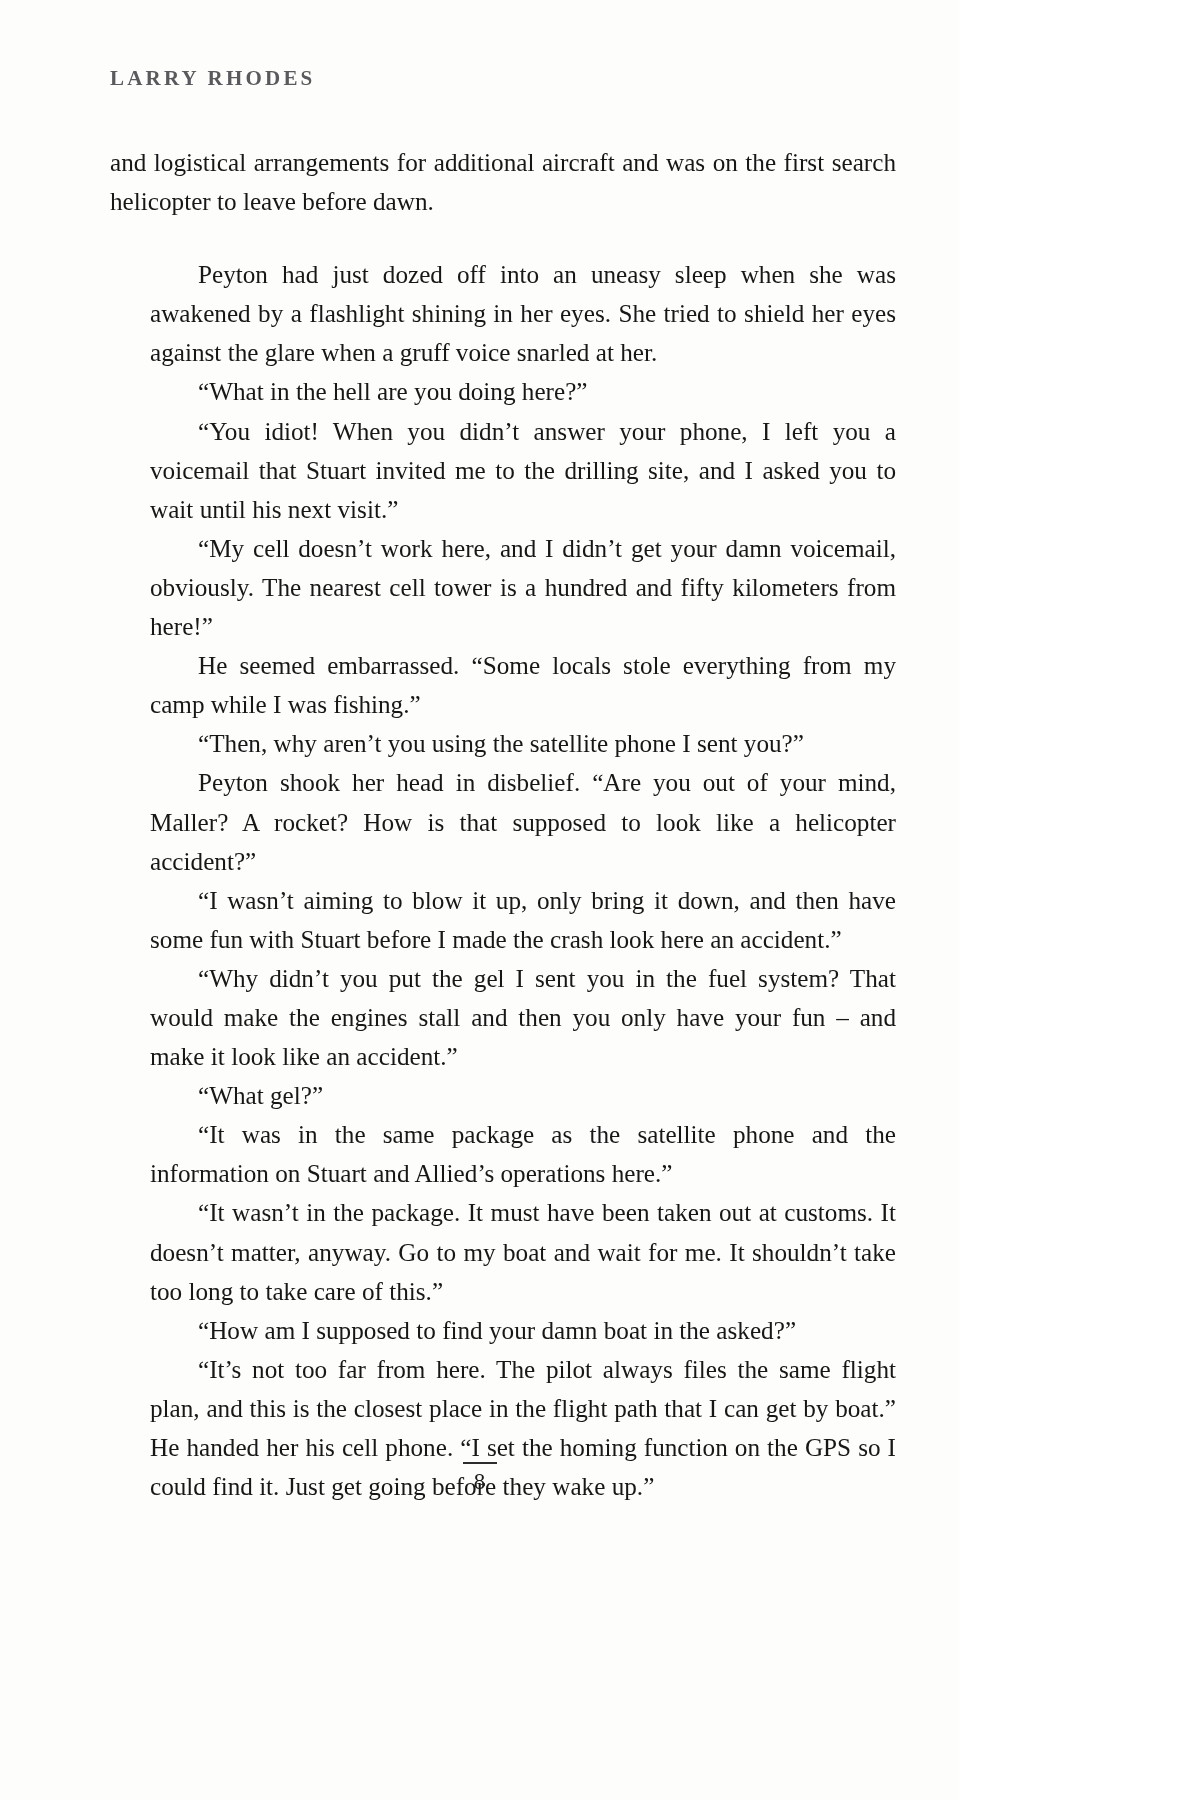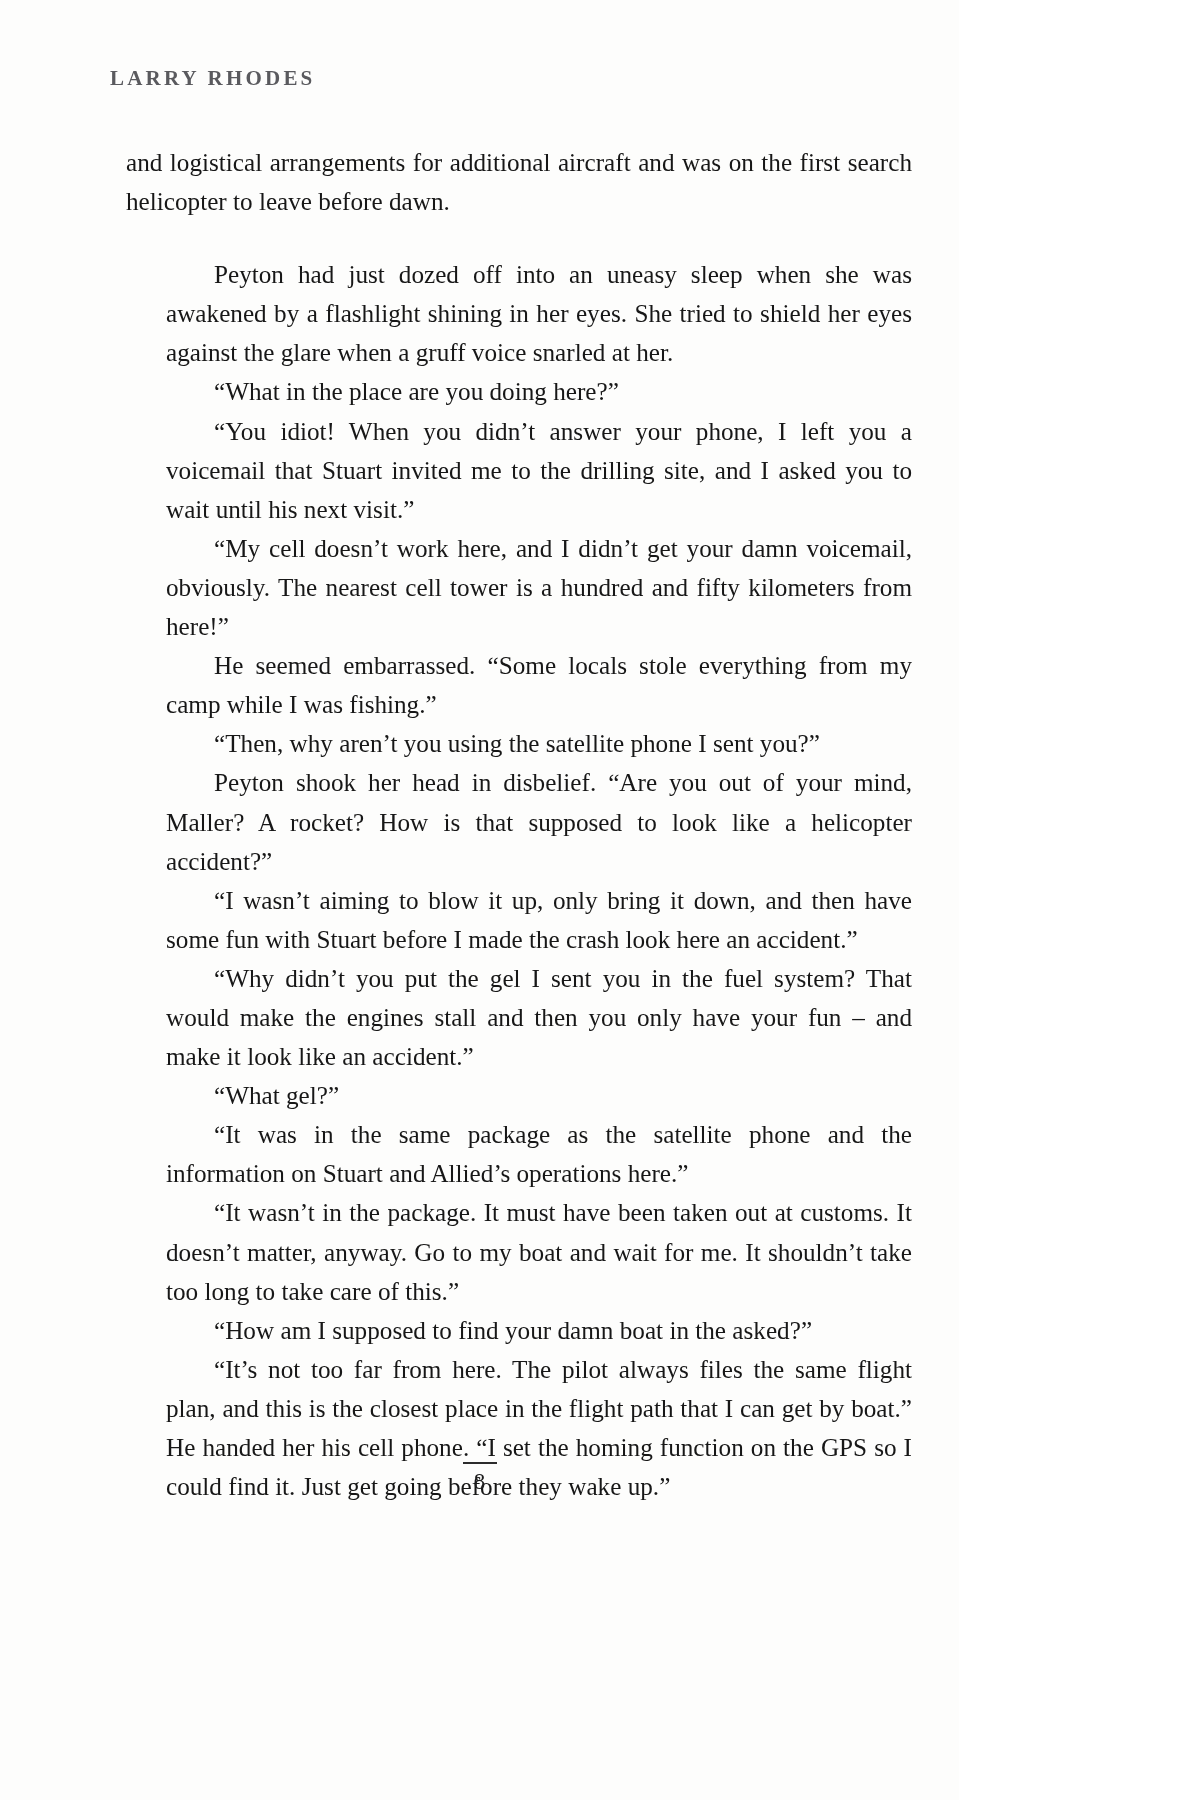--- a/index.html
+++ b/index.html
@@ -33,21 +33,21 @@
     letter-spacing: 3.2px;
     color: #5a5a5e;
     font-weight: 600;
     text-transform: uppercase;
     white-space: nowrap;
   }
 
   
   .textblock {
     position: absolute;
-    left: 126px;
+    left: 110px;
     top: 143px;
     width: 786px;
   }
 
   .para {
     margin: 0;
     font-size: 25.2px;
     line-height: 39.1px;
     text-align: justify;
     text-justify: inter-word;
@@ -99,21 +99,21 @@
 
   <div class="running-head">LARRY RHODES</div>
 
   <div class="textblock">
 
     <p class="para noindent">and logistical arrangements for additional aircraft and was on the first search helicopter to leave before dawn.</p>
 
     <div class="gap"></div>
 
     <p class="para indent">Peyton had just dozed off into an uneasy sleep when she was awakened by a flashlight shining in her eyes. She tried to shield her eyes against the glare when a gruff voice snarled at her.</p>
-    <p class="para indent">“What in the place are you doing here?”</p>
+    <p class="para indent">“What in the hell are you doing here?”</p>
     <p class="para indent">“You idiot! When you didn’t answer your phone, I left you a voicemail that Stuart invited me to the drilling site, and I asked you to wait until his next visit.”</p>
     <p class="para indent">“My cell doesn’t work here, and I didn’t get your damn voicemail, obviously. The nearest cell tower is a hundred and fifty kilometers from here!”</p>
     <p class="para indent">He seemed embarrassed. “Some locals stole everything from my camp while I was fishing.”</p>
     <p class="para indent">“Then, why aren’t you using the satellite phone I sent you?”</p>
     <p class="para indent">Peyton shook her head in disbelief. “Are you out of your mind, Maller? A rocket? How is that supposed to look like a helicopter accident?”</p>
     <p class="para indent">“I wasn’t aiming to blow it up, only bring it down, and then have some fun with Stuart before I made the crash look here an accident.”</p>
     <p class="para indent">“Why didn’t you put the gel I sent you in the fuel system? That would make the engines stall and then you only have your fun – and make it look like an accident.”</p>
     <p class="para indent">“What gel?”</p>
     <p class="para indent">“It was in the same package as the satellite phone and the information on Stuart and Allied’s operations here.”</p>
     <p class="para indent">“It wasn’t in the package. It must have been taken out at customs. It doesn’t matter, anyway. Go to my boat and wait for me. It shouldn’t take too long to take care of this.”</p>

